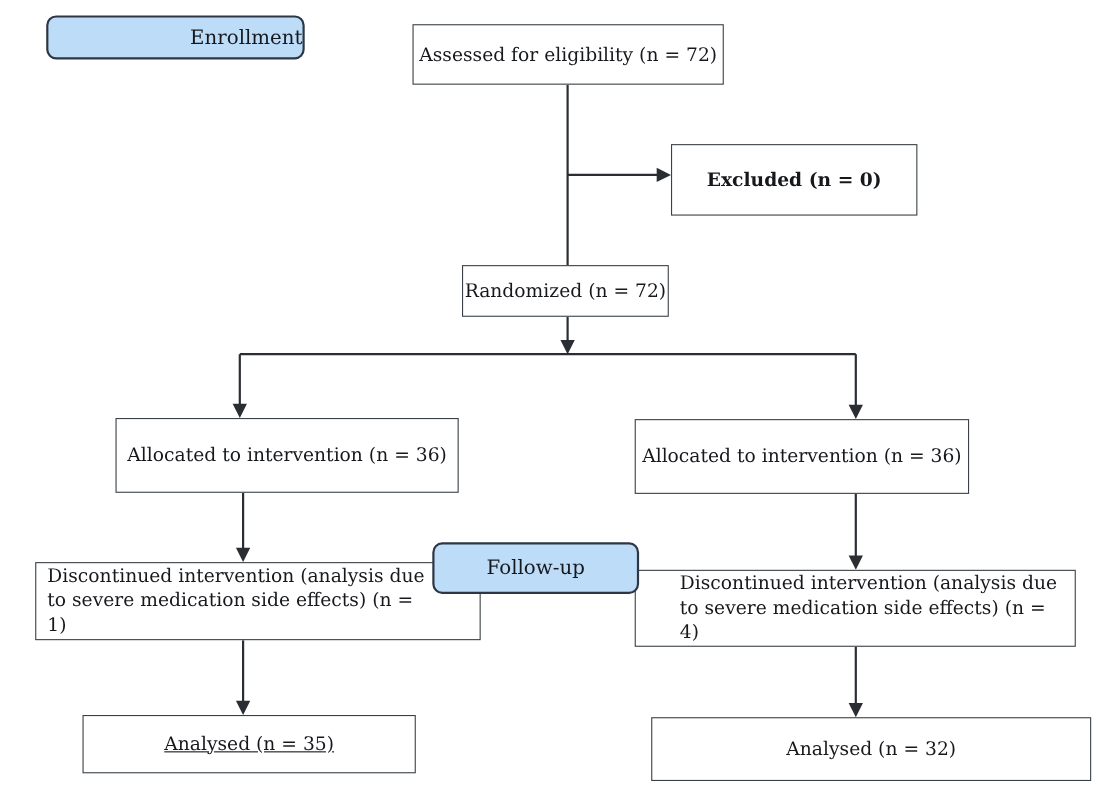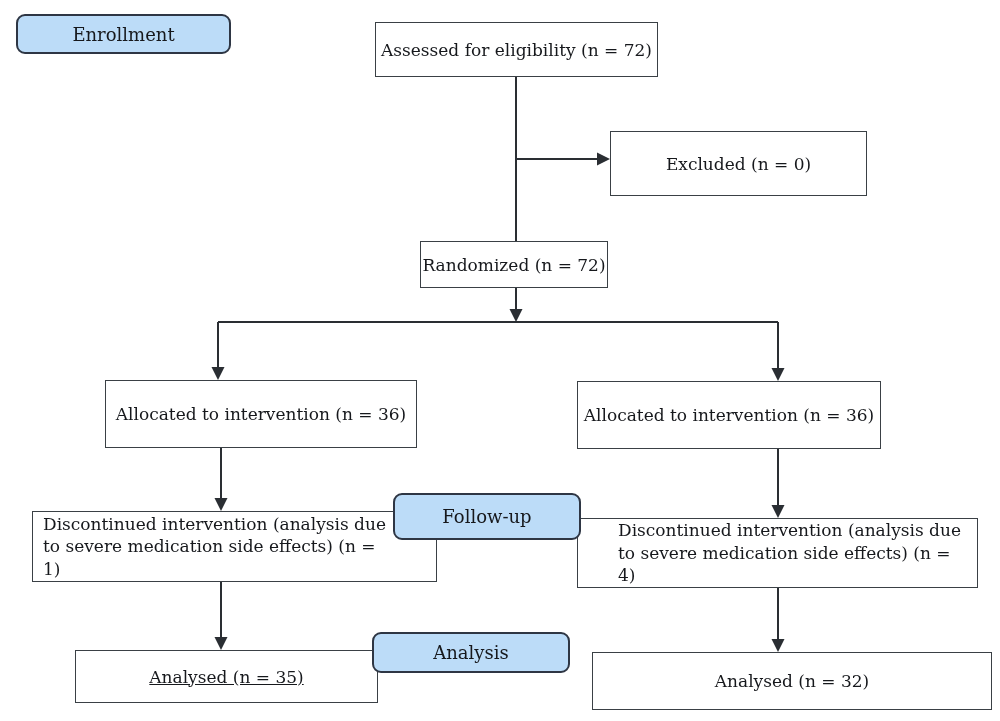--- a/index.html
+++ b/index.html
@@ -28,32 +28,32 @@
     position:absolute;
     background:#bcdcf8;
     border:2px solid #2e3644;
     border-radius:9px;
     display:flex;align-items:center;justify-content:center;
     font-size:18px;
     box-sizing:border-box;
   }
   
   .n-assessed   {left:375px;top:22px; width:283px;height:55px;}
-  .n-excluded   {left:610px;top:131px;width:257px;height:65px;}
+  .n-excluded   {left:610px;top:131px;width:224px;height:65px;font-weight:bold;}
   .n-randomized {left:420px;top:241px;width:188px;height:47px;}
   .n-alloc-l    {left:105px;top:380px;width:312px;height:68px;}
   .n-alloc-r    {left:577px;top:381px;width:304px;height:68px;}
   .n-disc-l     {left:32px; top:511px;width:405px;height:71px;padding-left:10px;}
   .n-disc-l .inner{width:352px;}
   .n-disc-r     {left:577px;top:518px;width:401px;height:70px;padding-left:40px;}
   .n-disc-r .inner{width:345px;}
   .n-analysed-l {left:75px; top:650px;width:303px;height:53px;text-decoration:underline;}
   .n-analysed-r {left:572px;top:652px;width:400px;height:58px;margin-left:20px;}
   
-  .s-enrollment {left:16px; top:14px; width:215px;height:40px;}
+  .s-enrollment {left:42px; top:14px; width:235px;height:40px;justify-content:flex-end;}
   .s-allocation {left:396px;top:356px;width:201px;height:41px;}
   .s-followup   {left:393px;top:493px;width:188px;height:47px;}
   .s-analysis   {left:372px;top:632px;width:198px;height:41px;}
 </style>
 </head>
 <body>
 
 <div class="canvas">
 
   <svg class="connectors" viewBox="0 0 1000 721" xmlns="http://www.w3.org/2000/svg">
@@ -126,17 +126,14 @@
 
   <div class="stage s-enrollment">
     <span>Enrollment</span>
   </div>
 
 
   <div class="stage s-followup">
     <span>Follow-up</span>
   </div>
 
-  <div class="stage s-analysis">
-    <span>Analysis</span>
-  </div>
 
 </div>
 
 </body></html>

